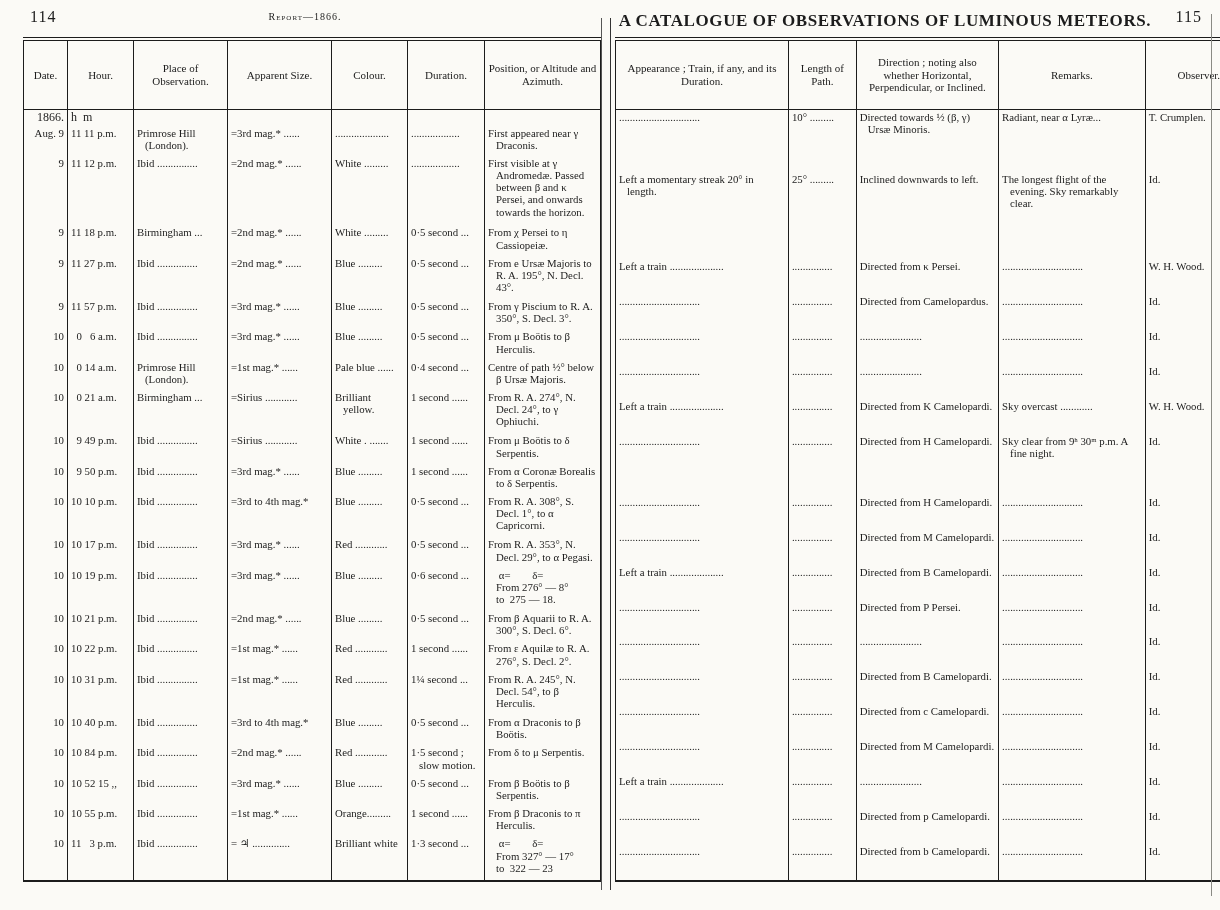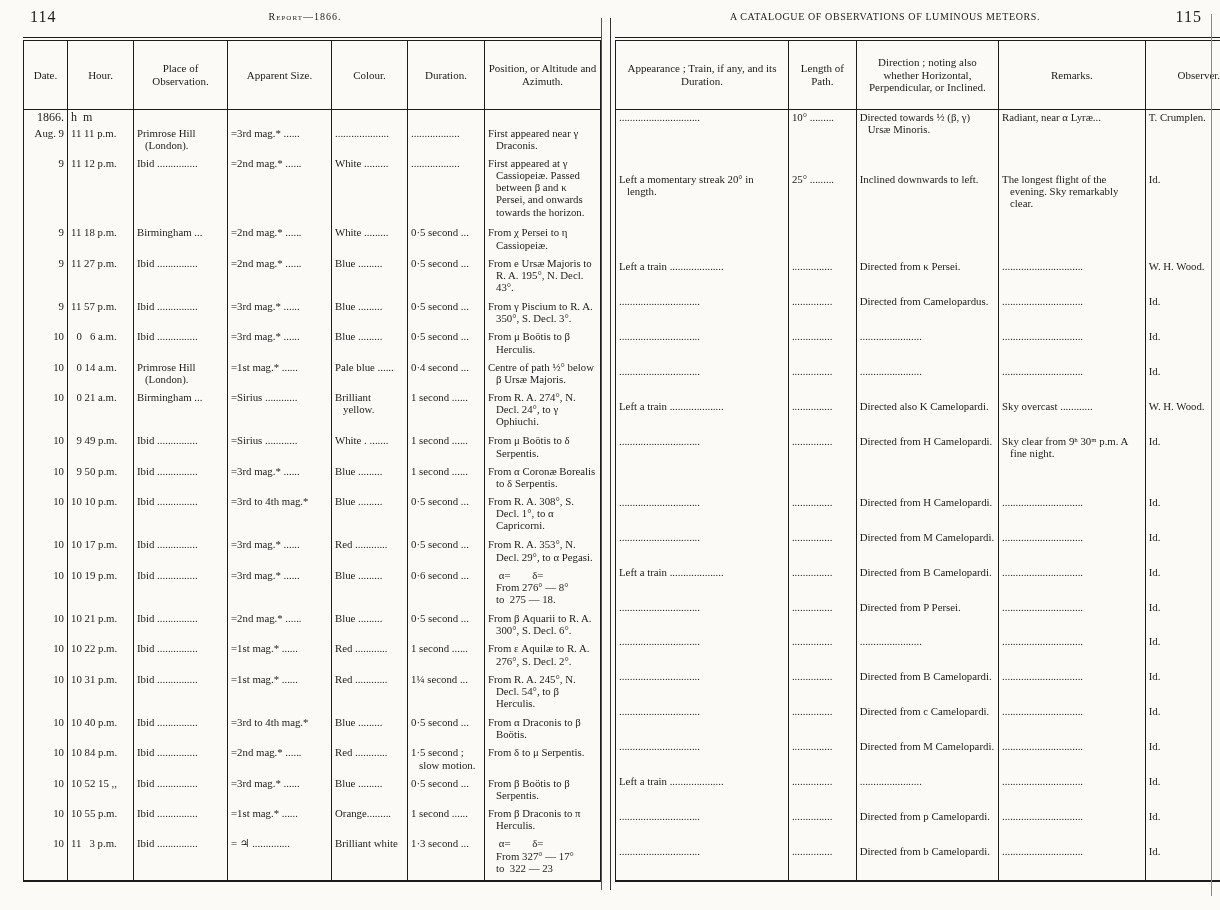--- a/index.html
+++ b/index.html
@@ -13,21 +13,21 @@
   .sheet{position:relative;width:1220px;height:910px;overflow:hidden;}
   .page{position:absolute;top:0;height:100%;width:610px;}
   .page-left{left:0;}
   .page-right{left:610px;}
 
   .pageno{position:absolute;top:8px;font-size:16px;letter-spacing:1px;}
   .pageno-left{left:30px;}
   .pageno-right{right:18px;}
   .runtitle{position:absolute;top:11px;width:100%;text-align:center;font-size:10px;}
   .runtitle-left{font-variant:small-caps;letter-spacing:1px;}
-  .runtitle-right{font-size:10px;font-weight:normal;letter-spacing:0.6px;padding-right:60px;box-sizing:border-box;}
+  .runtitle-right{font-size:17px;font-weight:bold;letter-spacing:0.6px;padding-right:60px;box-sizing:border-box;}
 
   table.obs{
     position:absolute;top:37px;
     border-collapse:collapse;table-layout:fixed;
     height:845px;
     border-top:4px double #1c1c1c;
     border-bottom:2px solid #1c1c1c;
     border-left:1.5px solid #1c1c1c;
     border-right:1.5px solid #1c1c1c;
   }
@@ -113,21 +113,21 @@
             <td class="col-duration">..................</td>
             <td class="col-position">First appeared near γ Draconis.</td>
           </tr>
           <tr>
             <td class="col-date">9</td>
             <td class="col-hour">11 12 p.m.</td>
             <td class="col-place">Ibid ...............</td>
             <td class="col-size">=2nd mag.* ......</td>
             <td class="col-colour">White .........</td>
             <td class="col-duration">..................</td>
-            <td class="col-position">First appeared at γ Cassiopeiæ. Passed between β and κ Persei, and onwards towards the horizon.</td>
+            <td class="col-position">First visible at γ Andromedæ. Passed between β and κ Persei, and onwards towards the horizon.</td>
           </tr>
           <tr>
             <td class="col-date">9</td>
             <td class="col-hour">11 18 p.m.</td>
             <td class="col-place">Birmingham ...</td>
             <td class="col-size">=2nd mag.* ......</td>
             <td class="col-colour">White .........</td>
             <td class="col-duration">0·5 second ...</td>
             <td class="col-position">From χ Persei to η Cassiopeiæ.</td>
           </tr>
@@ -363,21 +363,21 @@
           <tr>
             <td class="col-appearance">..............................</td>
             <td class="col-path">...............</td>
             <td class="col-direction">.......................</td>
             <td class="col-remarks">..............................</td>
             <td class="col-observer">Id.</td>
           </tr>
           <tr>
             <td class="col-appearance">Left a train ....................</td>
             <td class="col-path">...............</td>
-            <td class="col-direction">Directed also K Camelopardi.</td>
+            <td class="col-direction">Directed from K Camelopardi.</td>
             <td class="col-remarks">Sky overcast ............</td>
             <td class="col-observer">W. H. Wood.</td>
           </tr>
           <tr>
             <td class="col-appearance">..............................</td>
             <td class="col-path">...............</td>
             <td class="col-direction">Directed from H Camelopardi.</td>
             <td class="col-remarks">Sky clear from 9ʰ 30ᵐ p.m.  A fine night.</td>
             <td class="col-observer">Id.</td>
           </tr>

